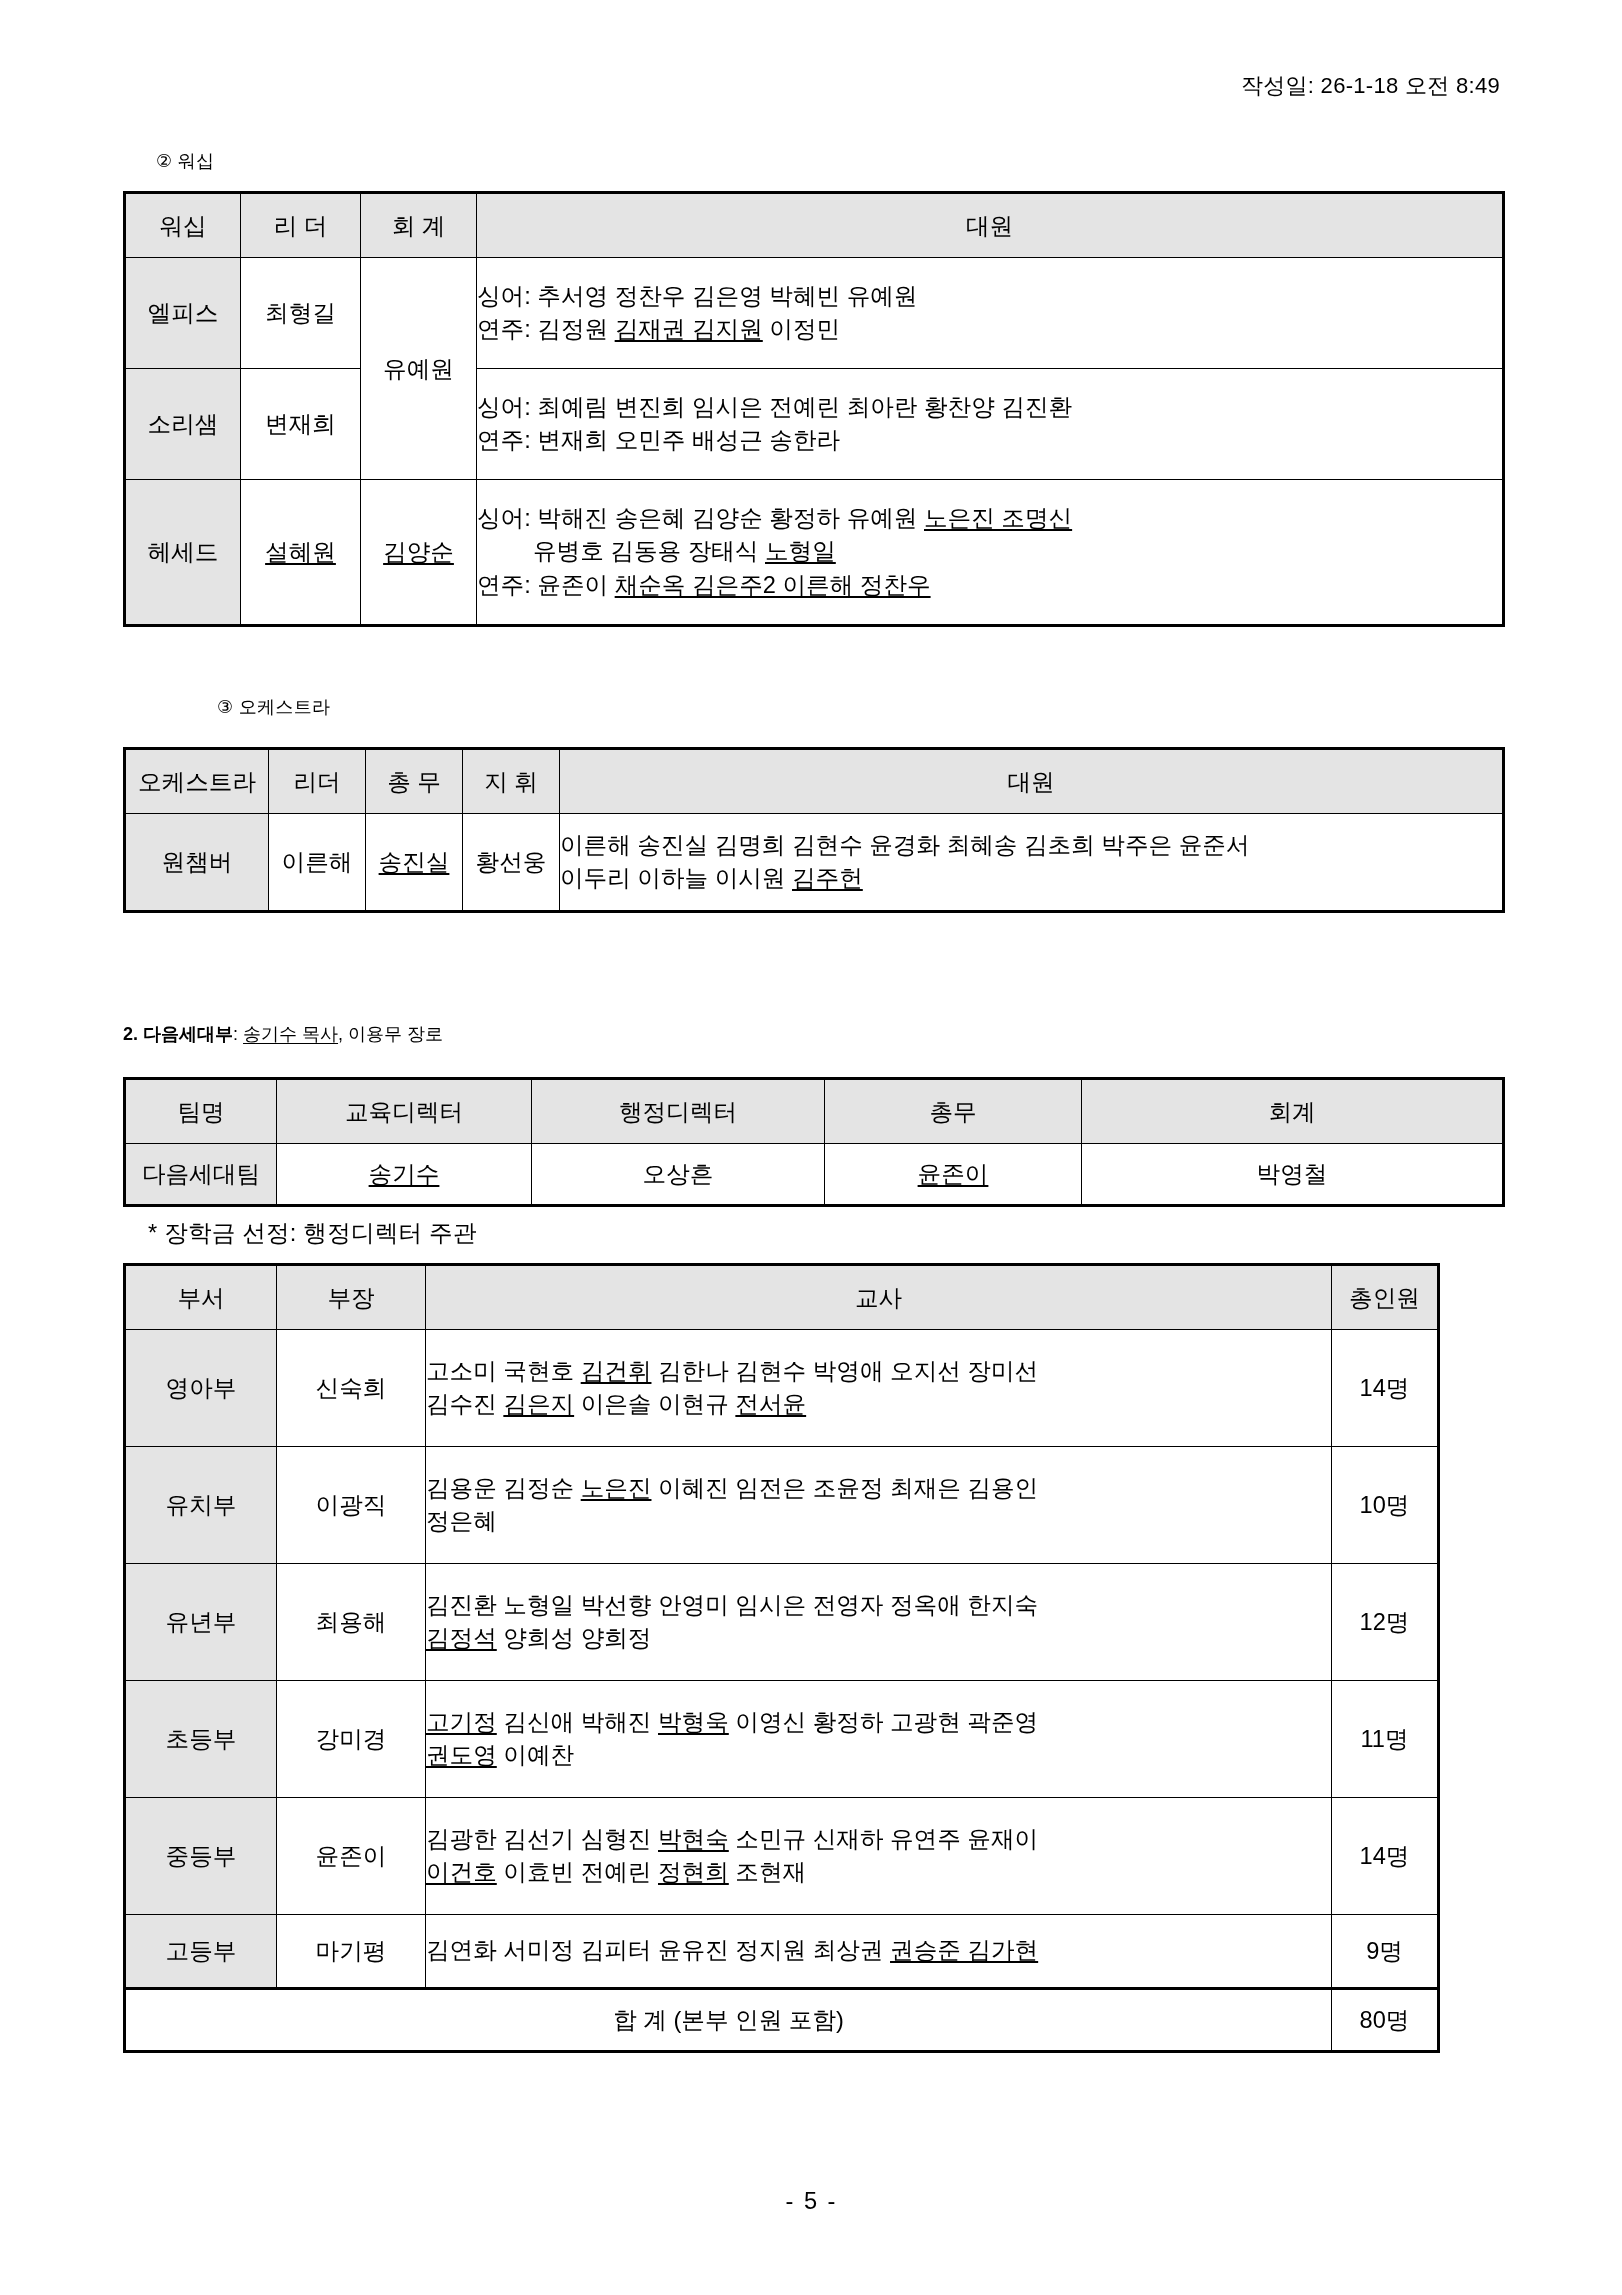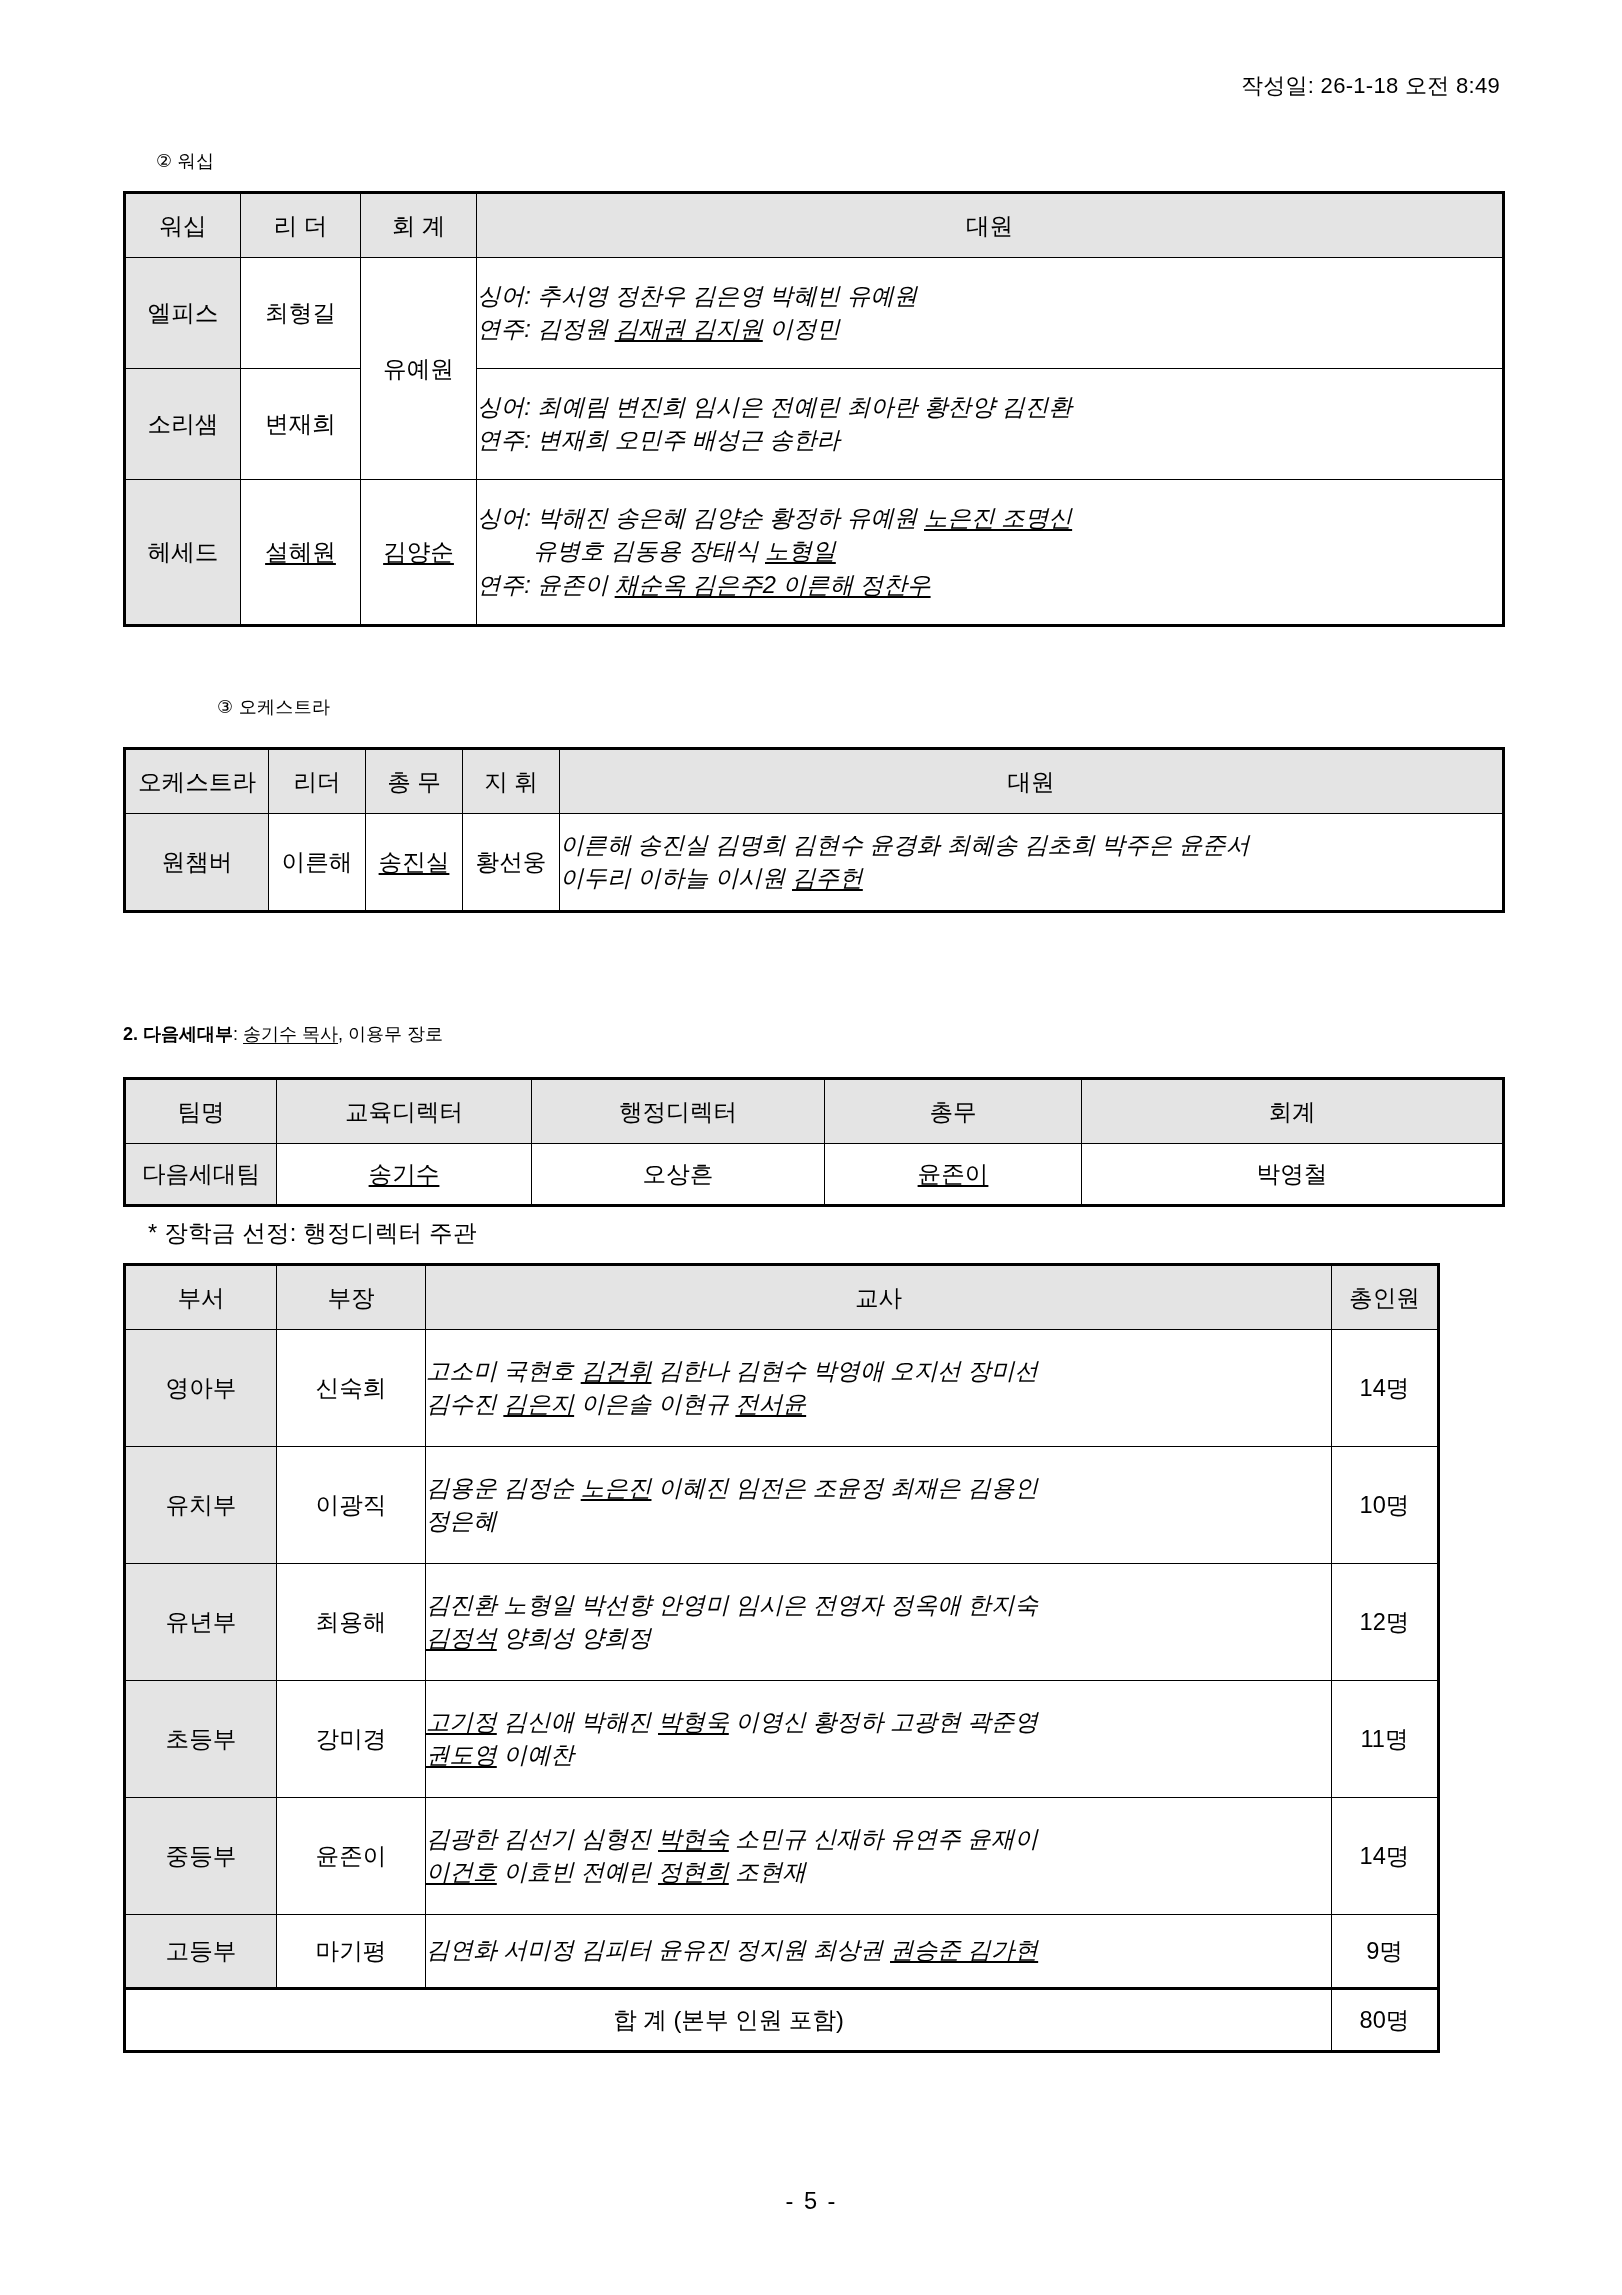--- a/index.html
+++ b/index.html
@@ -69,21 +69,21 @@
     border-bottom: 3.3px solid #000000;
   }
   td.rowhdr {
     background: #e4e4e4 !important;
     text-align: center;
   }
   td.ctr { text-align: center; }
   td.pad { padding: 9.2px 14.4px; }
   .u { text-decoration: underline; text-underline-offset: 2.6px; }
   .b { font-weight: bold; }
-  .ln { display: block; white-space: nowrap; line-height: 1.42; font-style: italic; }
+  .ln { display: block; white-space: nowrap; line-height: 1.42; }
   .ln.indent { padding-left: 56px; }
 
   
   #worship-table { position: absolute; left: 123px; top: 191px; width: 1382px; }
   #worship-table col.c1 { width: 116px; }
   #worship-table col.c2 { width: 120px; }
   #worship-table col.c3 { width: 116px; }
   #worship-table col.c4 { width: auto; }
   #worship-table td.body { height: 110px; }
   #worship-table td.body-tall { height: 144px; }

